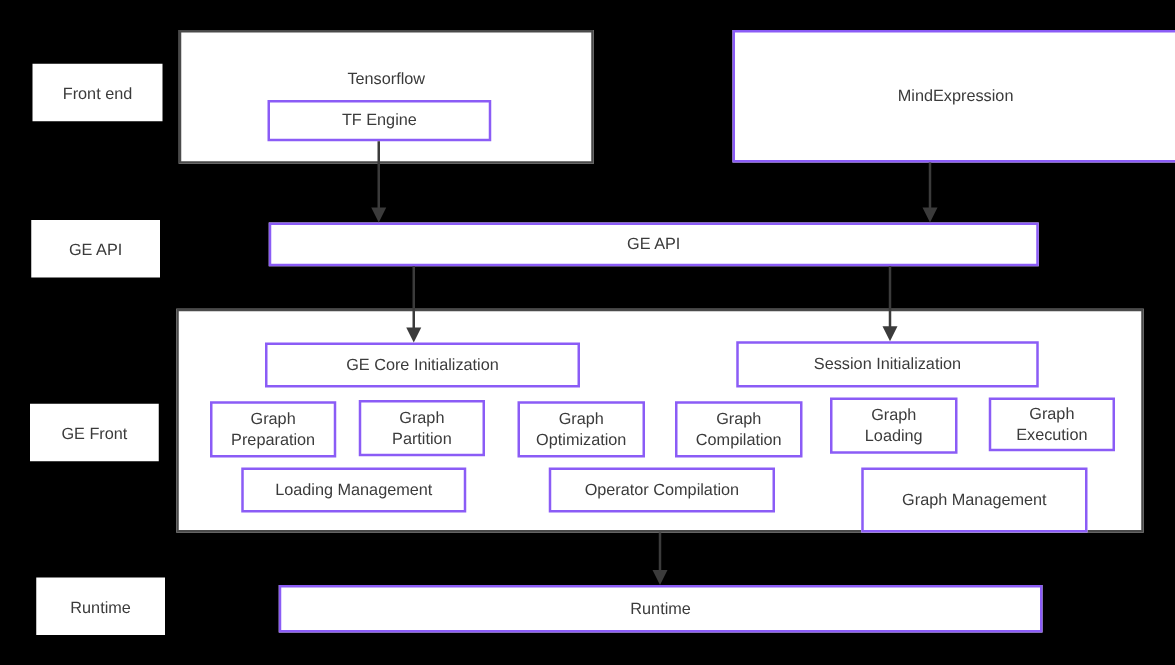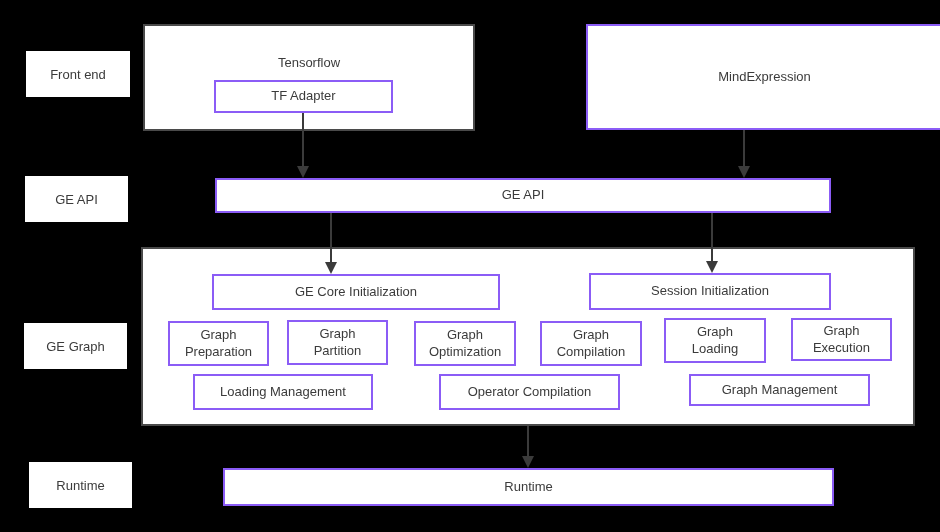--- a/index.html
+++ b/index.html
@@ -72,53 +72,53 @@
     border-top: 12px solid #3b3b3b;
   }
 </style>
 </head>
 <body>
 
 <div class="canvas">
 
   <div class="row-label" style="left:26px; top:51px; width:104px; height:46px;">Front end</div>
   <div class="row-label" style="left:25px; top:176px; width:103px; height:46px;">GE API</div>
-  <div class="row-label" style="left:24px; top:323px; width:103px; height:46px;">GE Graph</div>
+  <div class="row-label" style="left:24px; top:323px; width:103px; height:46px;">GE Front</div>
   <div class="row-label" style="left:29px; top:462px; width:103px; height:46px;">Runtime</div>
 
   <div class="box container-box" style="left:143px; top:24px; width:332px; height:107px;">
     <div class="container-title" style="top:29px;">Tensorflow</div>
-    <div class="box" style="left:69px; top:54px; width:179px; height:33px;">TF Adapter</div>
+    <div class="box" style="left:69px; top:54px; width:179px; height:33px;">TF Engine</div>
   </div>
 
   <div class="box" style="left:586px; top:24px; width:357px; height:106px;">MindExpression</div>
 
   <div class="box" style="left:215px; top:178px; width:616px; height:35px;">GE API</div>
 
   <div class="box container-box" style="left:141px; top:247px; width:774px; height:179px;">
 
-    <div class="box" style="left:69px; top:25px; width:288px; height:36px;">GE Core Initialization</div>
+    <div class="box" style="left:69px; top:25px; width:252px; height:36px;">GE Core Initialization</div>
     <div class="box" style="left:446px; top:24px; width:242px; height:37px;text-align:center;">Session Initialization</div>
 
     <div class="box" style="left:25px; top:72px; width:101px; height:45px;">Graph
 Preparation</div>
     <div class="box" style="left:144px; top:71px; width:101px; height:45px;">Graph
 Partition</div>
     <div class="box" style="left:271px; top:72px; width:102px; height:45px;">Graph
 Optimization</div>
     <div class="box" style="left:397px; top:72px; width:102px; height:45px;">Graph
 Compilation</div>
     <div class="box" style="left:521px; top:69px; width:102px; height:45px;">Graph
 Loading</div>
     <div class="box" style="left:648px; top:69px; width:101px; height:43px;">Graph
 Execution</div>
 
     <div class="box" style="left:50px; top:125px; width:180px; height:36px;">Loading Management</div>
     <div class="box" style="left:296px; top:125px; width:181px; height:36px;">Operator Compilation</div>
-    <div class="box" style="left:546px; top:125px; width:181px; height:32px;">Graph Management</div>
+    <div class="box" style="left:546px; top:125px; width:181px; height:52px;">Graph Management</div>
   </div>
 
   <div class="box" style="left:223px; top:468px; width:611px; height:38px;">Runtime</div>
 
   <div class="arrow" style="left:297px; top:113px; height:65px;">
     <div class="shaft"></div>
     <div class="head"></div>
   </div>
   <div class="arrow" style="left:738px; top:130px; height:48px;">
     <div class="shaft"></div>

